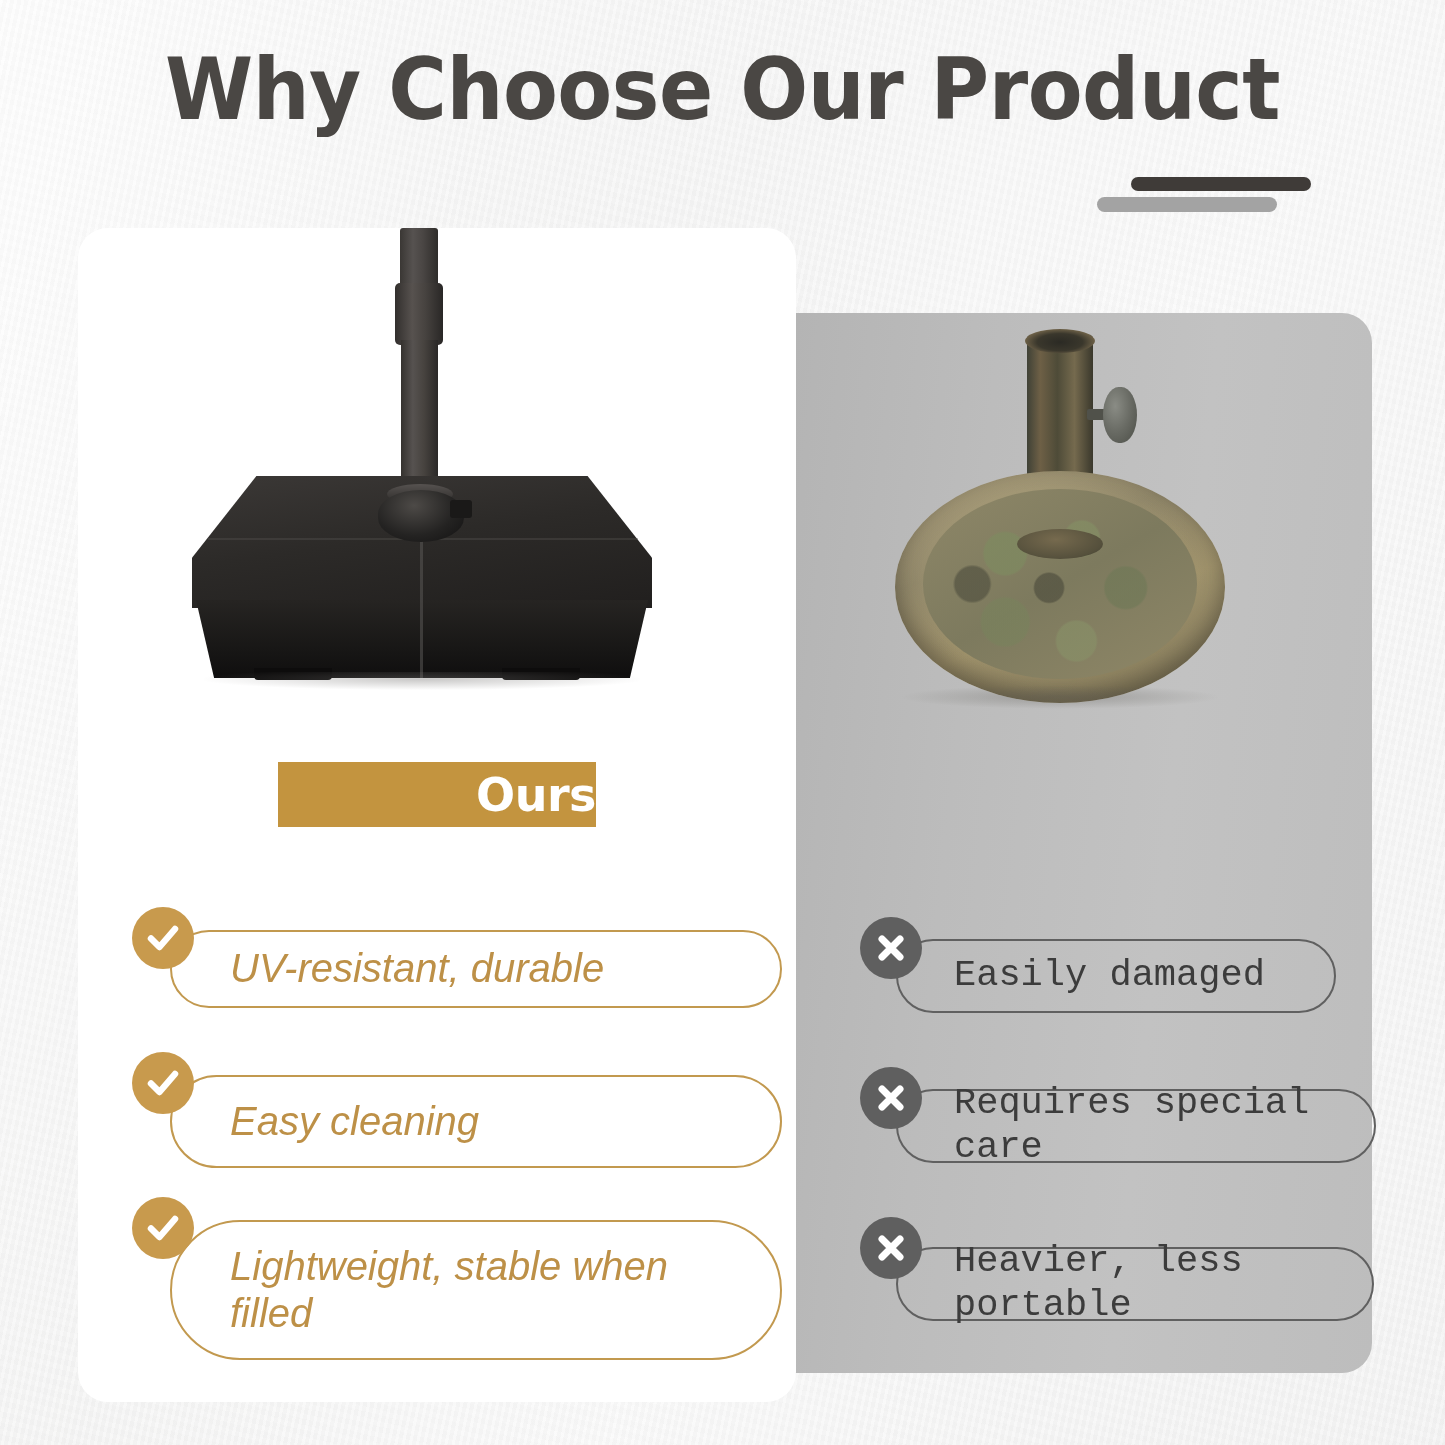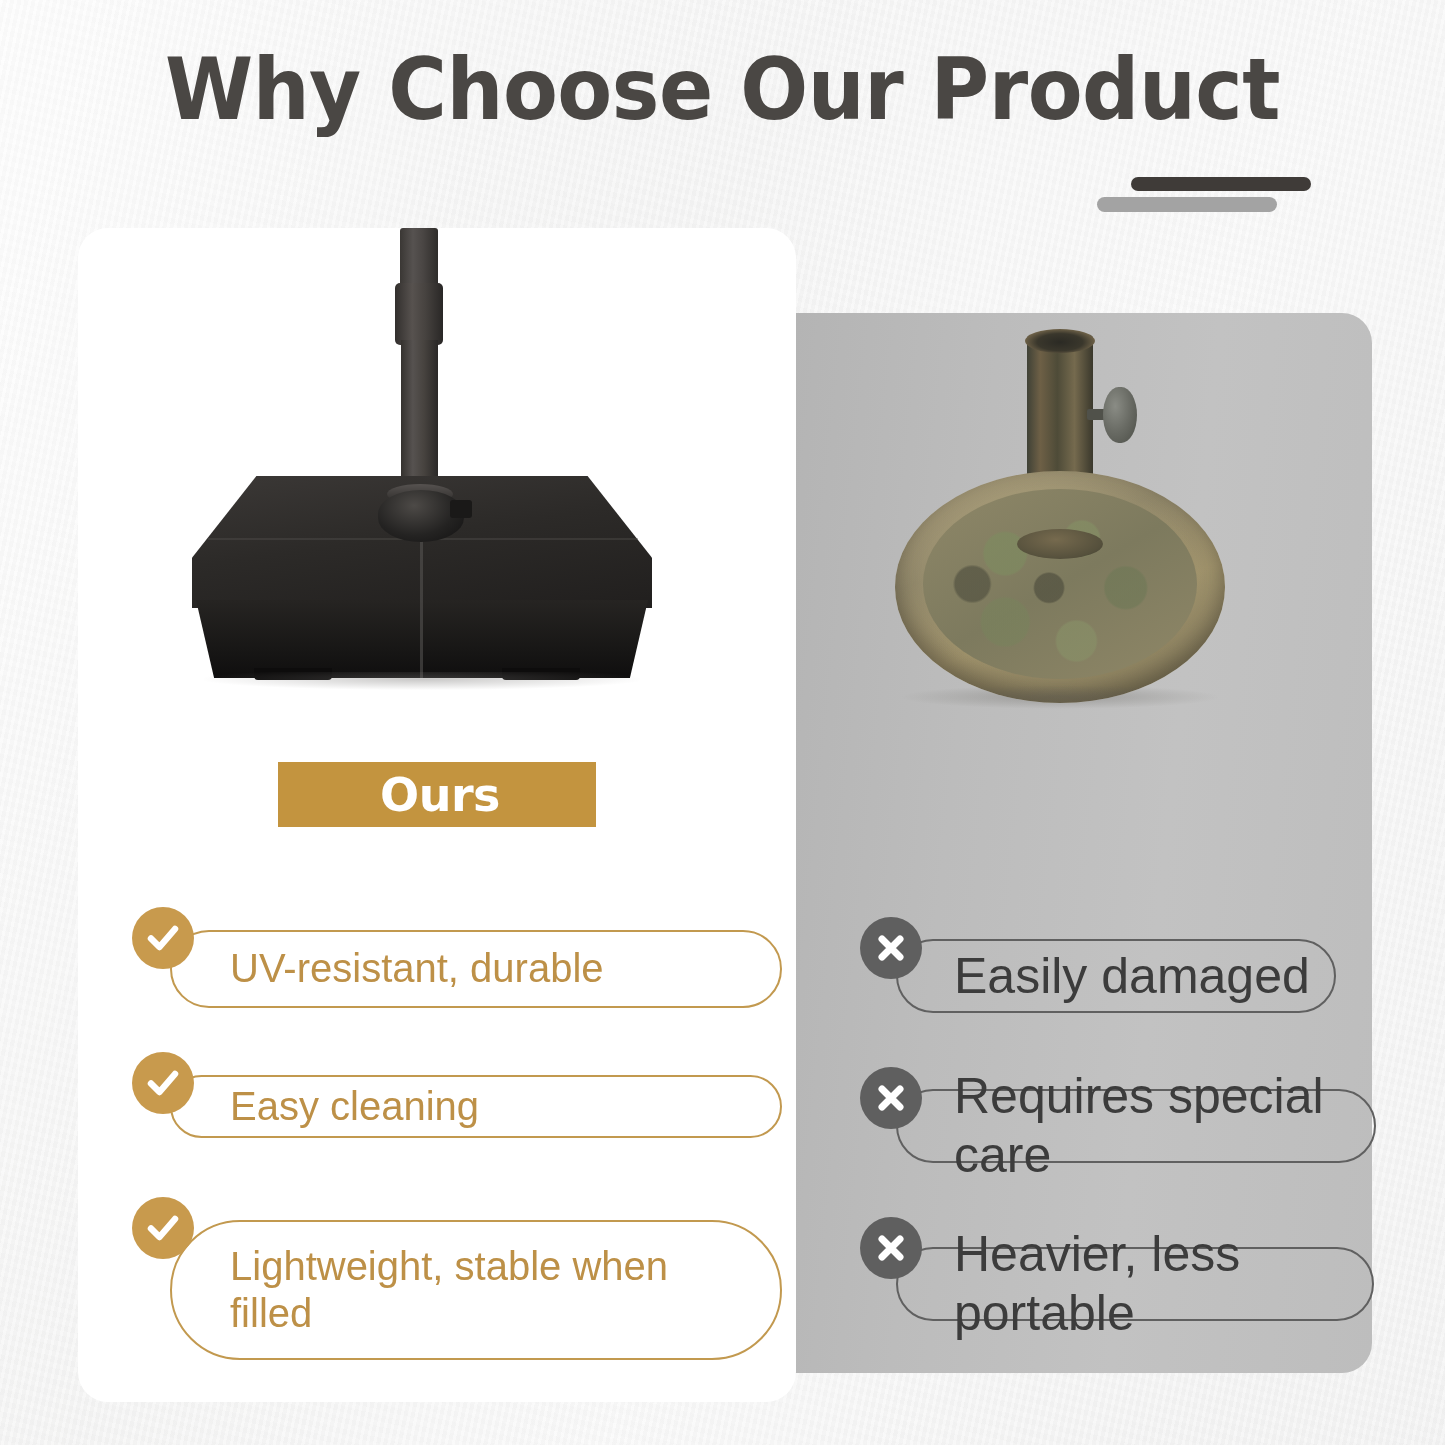--- a/index.html
+++ b/index.html
@@ -320,21 +320,20 @@
     font-family: "DejaVu Sans", sans-serif;
     letter-spacing: -0.5px;
     z-index: 5;
   }
   .tag-ours {
     left: 278px;
     top: 762px;
     width: 318px;
     height: 65px;
     background: #c3943f;
-    padding-right: 96px;
   }
   .tag-others {
     left: 900px;
     top: 762px;
     width: 315px;
     height: 65px;
     background: #7e7e7e;
     padding-right: 72px;
   }
 
@@ -369,37 +368,38 @@
   }
   .pill-gold {
     border: 2px solid #c2994f;
     background: #ffffff;
     color: #bd9047;
     font-size: 40px;
     padding-left: 58px;
     padding-right: 22px;
     line-height: 1.18;
     font-family: "Liberation Sans", sans-serif;
+    font-style: italic;
   }
   .pill-gray {
     border: 2px solid #606060;
     background: transparent;
     color: #3c3c3c;
-    font-size: 50px;
+    font-size: 37px;
     padding-left: 56px;
     padding-right: 20px;
     line-height: 1.18;
-    font-family: Liberation Sans, sans-serif;
+    font-family: Liberation Mono, monospace;
   }
 
   
   #row-o-0 { left: 132px; top: 907px; }
   #row-o-0 .pill { left: 38px; top: 23px; width: 612px; height: 78px; }
   #row-o-1 { left: 132px; top: 1052px; }
-  #row-o-1 .pill { left: 38px; top: 23px; width: 612px; height: 63px; }
+  #row-o-1 .pill { left: 38px; top: 23px; width: 612px; height: 93px; }
   #row-o-2 { left: 132px; top: 1197px; }
   #row-o-2 .pill { left: 38px; top: 23px; width: 612px; height: 140px; }
 
   
   #row-t-0 { left: 860px; top: 917px; }
   #row-t-0 .pill { left: 36px; top: 22px; width: 440px; height: 74px; }
   #row-t-1 { left: 860px; top: 1067px; }
   #row-t-1 .pill { left: 36px; top: 22px; width: 480px; height: 74px; justify-content: flex-end; }
   #row-t-2 { left: 860px; top: 1217px; }
   #row-t-2 .pill { left: 36px; top: 30px; width: 478px; height: 74px; }

